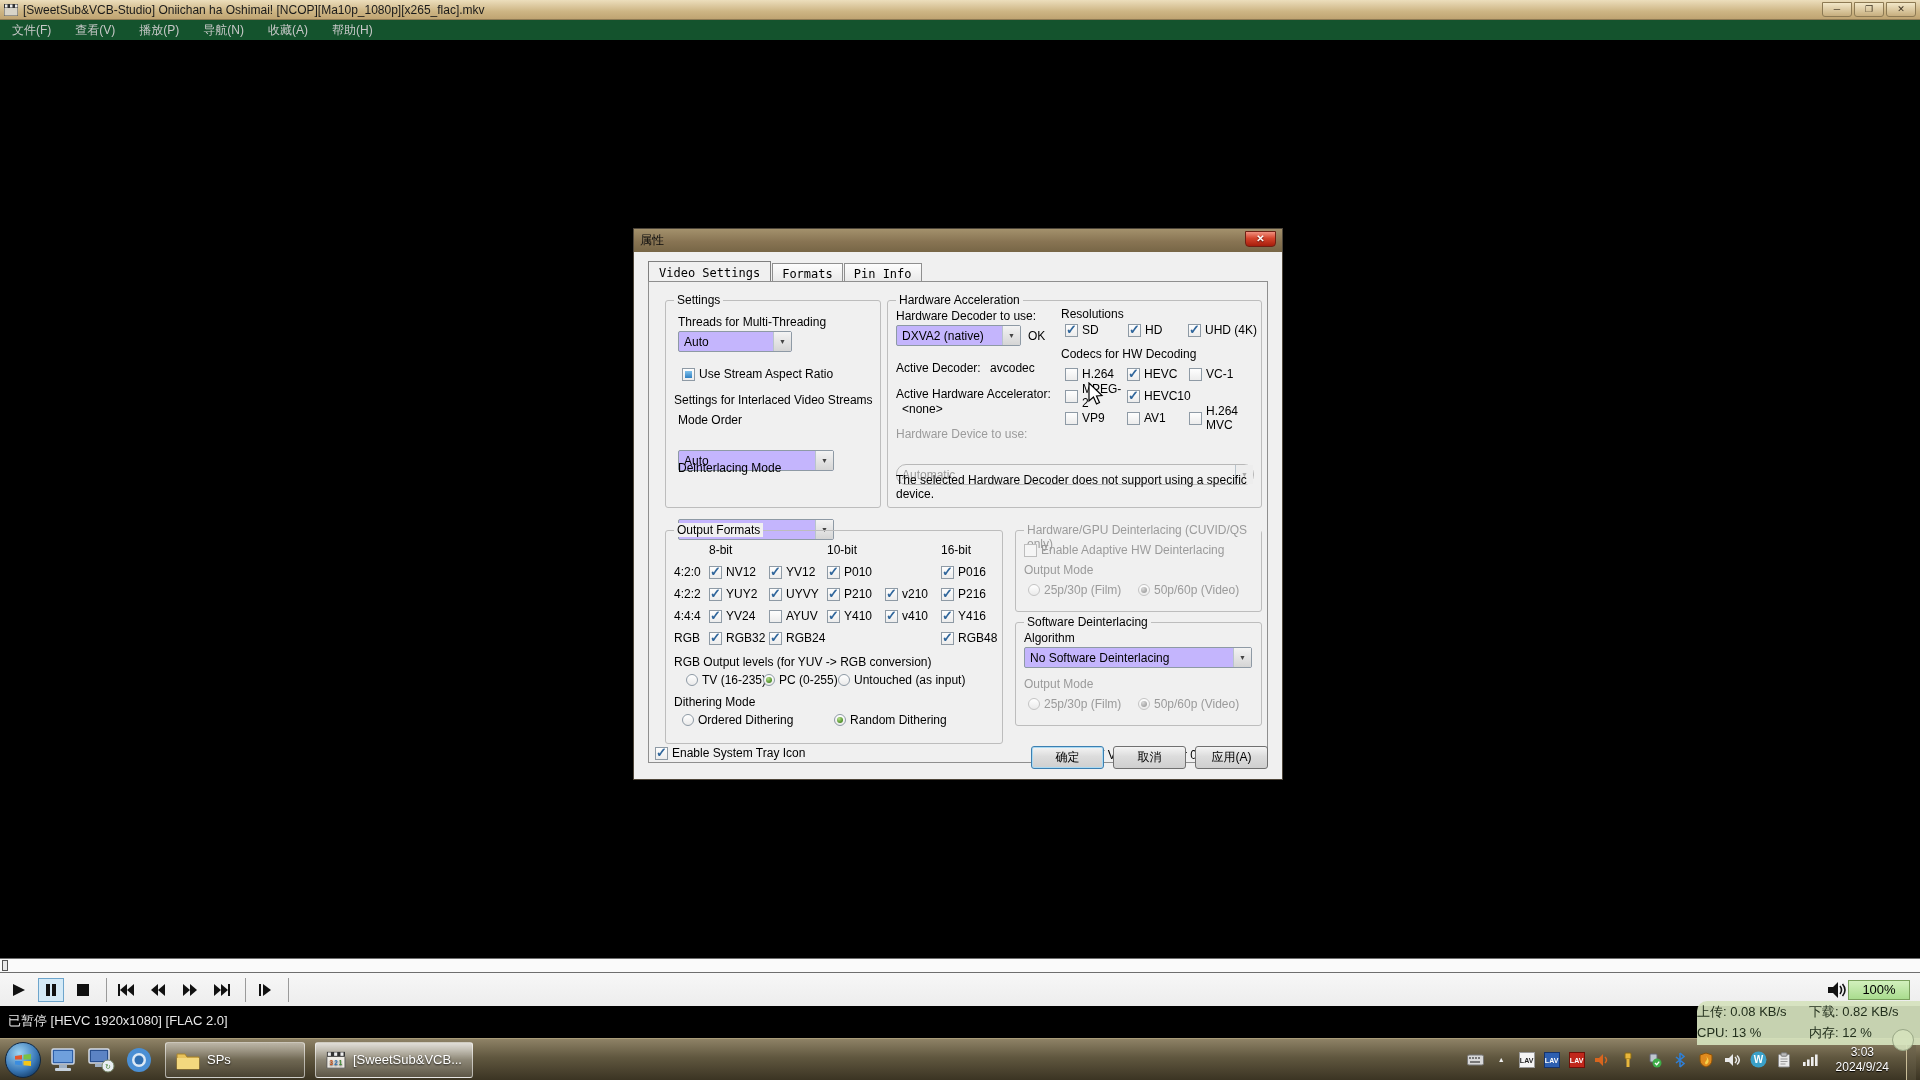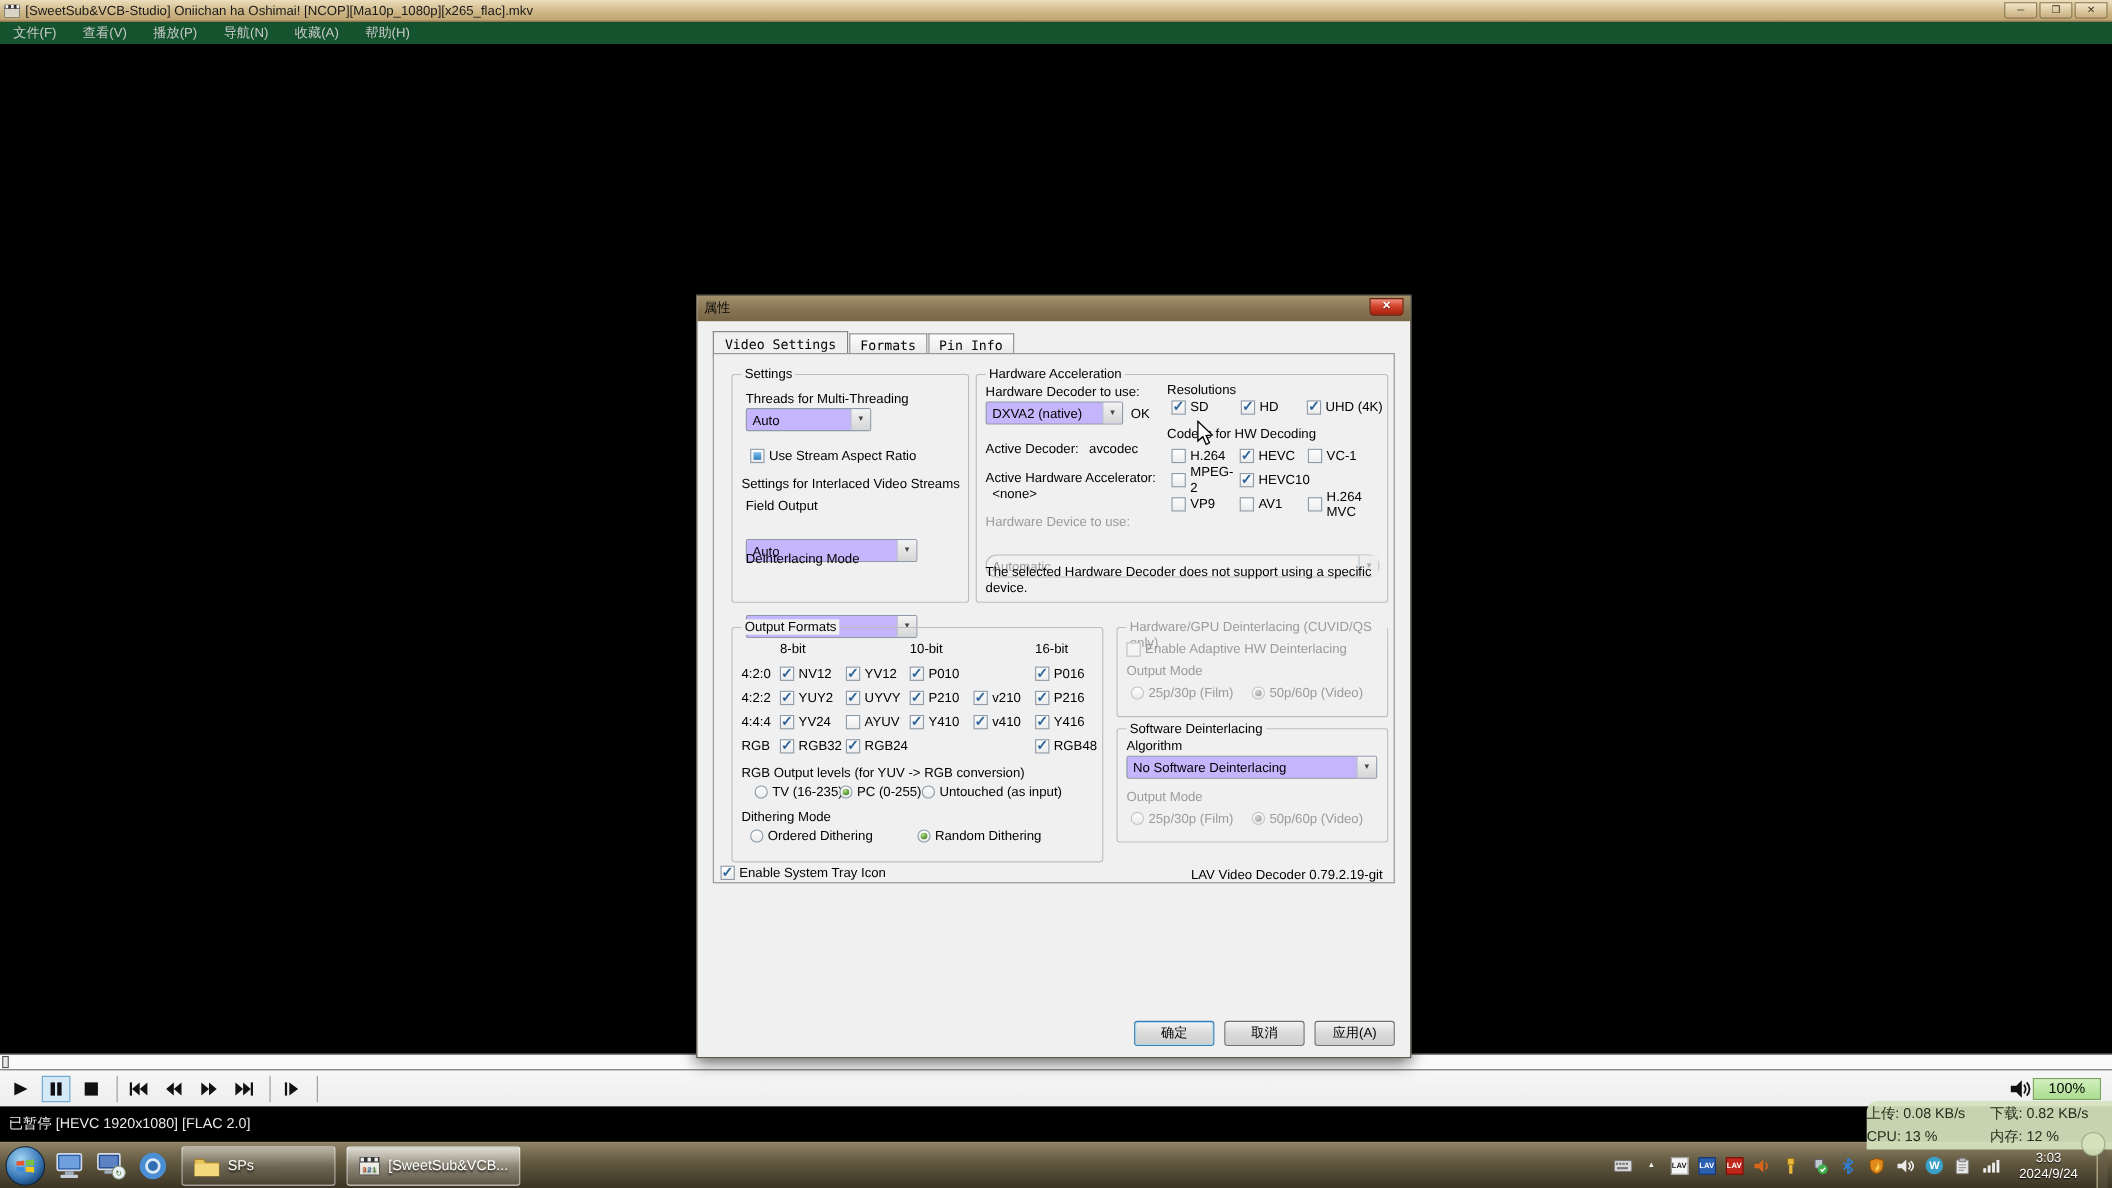--- a/index.html
+++ b/index.html
@@ -14,22 +14,22 @@
   #titleicon { width:14px; height:12px; margin-right:5px; }
   .winbtns { margin-left:auto; display:flex; gap:2px; }
   .winbtn { width:30px; height:15px; border:1px solid #8d7a54; border-radius:0 0 3px 3px;
     background:linear-gradient(#f2e7c8,#c7ae7e); font-size:9px; line-height:13px; text-align:center; color:#3a3020; }
   #menubar { position:absolute; top:20px; left:0; width:1920px; height:20px; background:#14532d;
     display:flex; align-items:center; color:#c9c9c9; font-size:12px; }
   #menubar .mitem { padding:0 12px; height:20px; line-height:20px; }
   #stage { position:absolute; top:40px; left:0; width:1920px; height:918px; background:#000; }
 
   
-  #dlg { position:absolute; left:633px; top:228px; width:650px; height:694px; background:#f0f0f0;
-    border:1px solid #4e463a; box-shadow:0 3px 14px rgba(0,0,0,.65); font-size:12px; color:#000; z-index:10;margin-top:40px; }
+  #dlg { position:absolute; left:633px; top:228px; width:650px; height:552px; background:#f0f0f0;
+    border:1px solid #4e463a; box-shadow:0 3px 14px rgba(0,0,0,.65); font-size:12px; color:#000; z-index:10; }
   #dlg-title { height:23px; background:linear-gradient(#a3916c,#887453 55%,#776646);
     display:flex; align-items:center; padding:0 6px; color:#0d0d0d; }
   #dlg-close { margin-left:auto; width:31px; height:16px; margin-top:-4px; border:1px solid #6e2014;
     border-radius:0 0 4px 4px; background:linear-gradient(#f19180,#d4442c 45%,#a61d0b);
     color:#fff; font-size:10px; font-weight:bold; text-align:center; line-height:14px; text-shadow:0 1px 1px #5c0f05; }
   .tabs { position:absolute; left:14px; top:31px; display:flex; align-items:flex-end;
     font-family:"DejaVu Sans Mono", monospace; font-size:12px; }
   .tab { border:1px solid #8f8f8f; border-bottom:none; background:linear-gradient(#fdfdfd,#e6e6e6);
     padding:3px 9px 3px; margin-right:1px; }
   .tab.active { background:#f0f0f0; padding:4px 10px 5px; position:relative; top:1px; border-color:#7f7f7f; }
@@ -169,21 +169,21 @@
       <span class="legend">Settings</span>
       <div class="abs" style="left:12px; top:14px;">Threads for Multi-Threading</div>
       <div class="combo abs" style="left:12px; top:30px; width:114px;">
         <span>Auto</span>
       </div>
       <div class="ck abs" style="left:16px; top:66px;">
         <span class="cb ind"></span>
         <span>Use Stream Aspect Ratio</span>
       </div>
       <div class="abs" style="left:8px; top:92px;">Settings for Interlaced Video Streams</div>
-      <div class="abs" style="left:12px; top:112px;">Field Output</div>
+      <div class="abs" style="left:12px; top:112px;">Mode Order</div>
       <div class="combo abs" style="left:12px; top:128px; width:156px;">
         <span>Auto</span>
       </div>
       <div class="abs" style="left:12px; top:160px;">Deinterlacing Mode</div>
       <div class="combo abs" style="left:12px; top:176px; width:156px;">
         <span>Auto</span>
       </div>
     </div>
 
     <div class="grp" style="left:238px; top:18px; width:375px; height:208px;">

